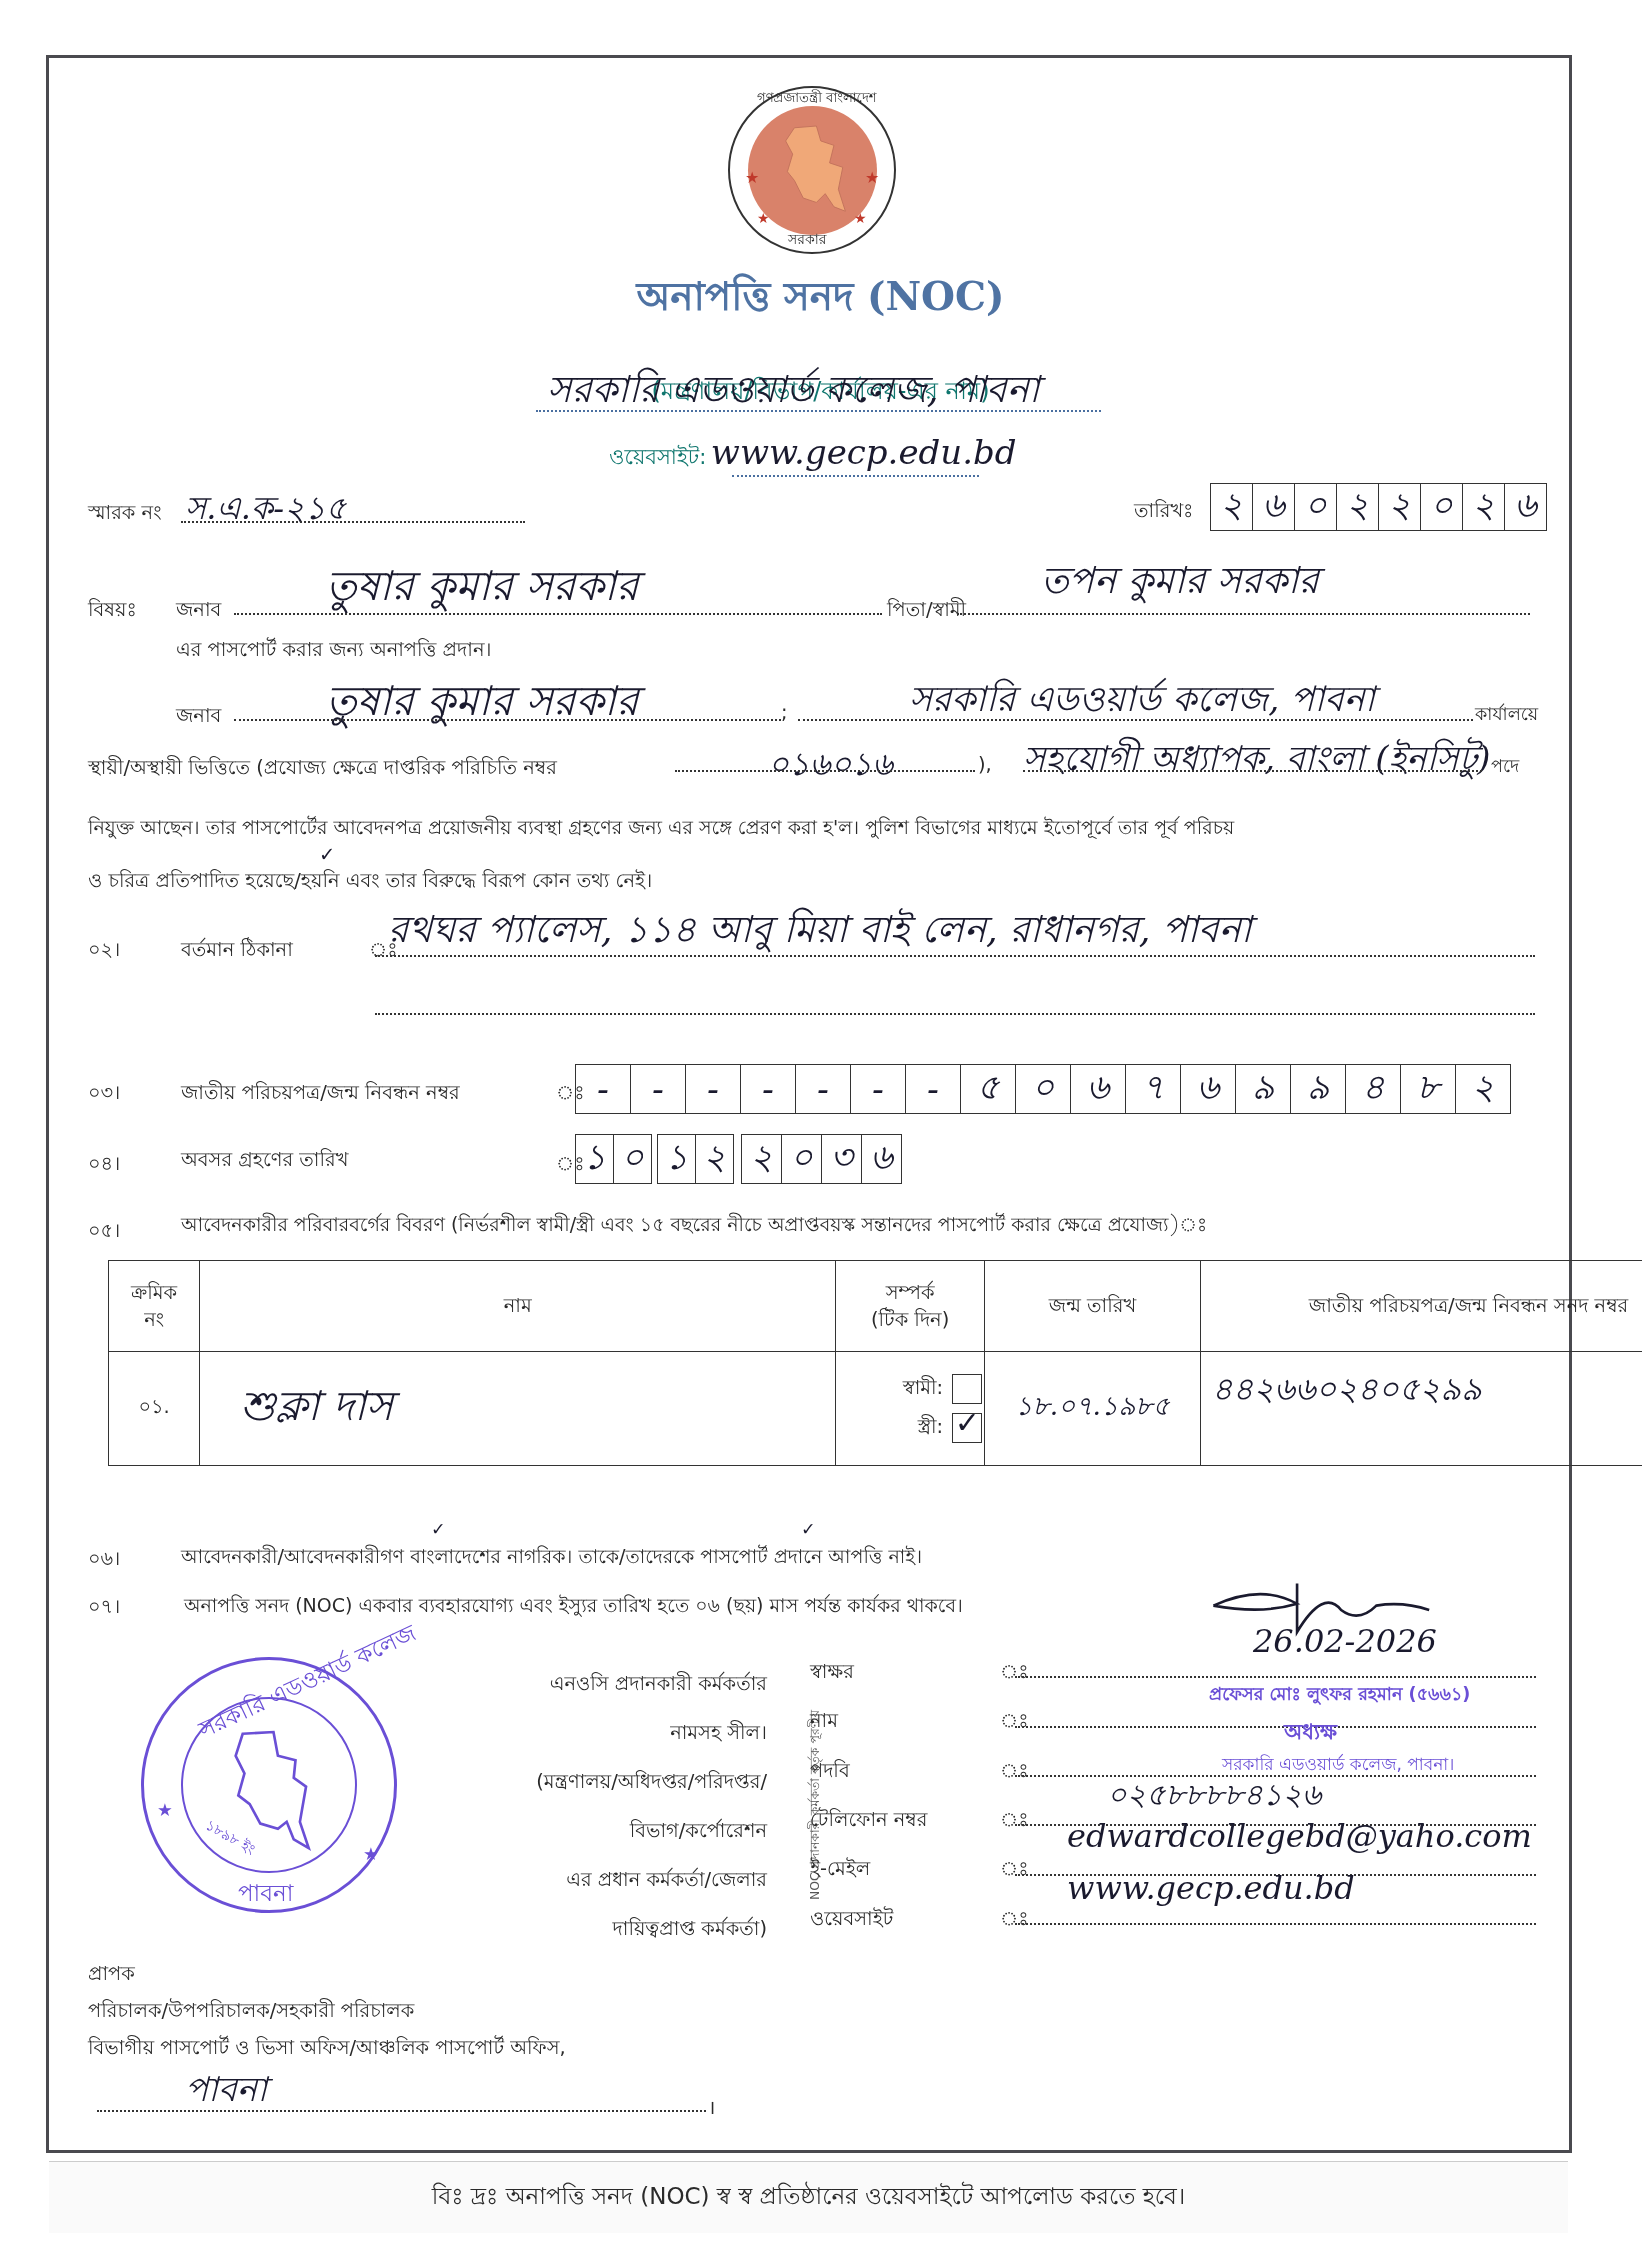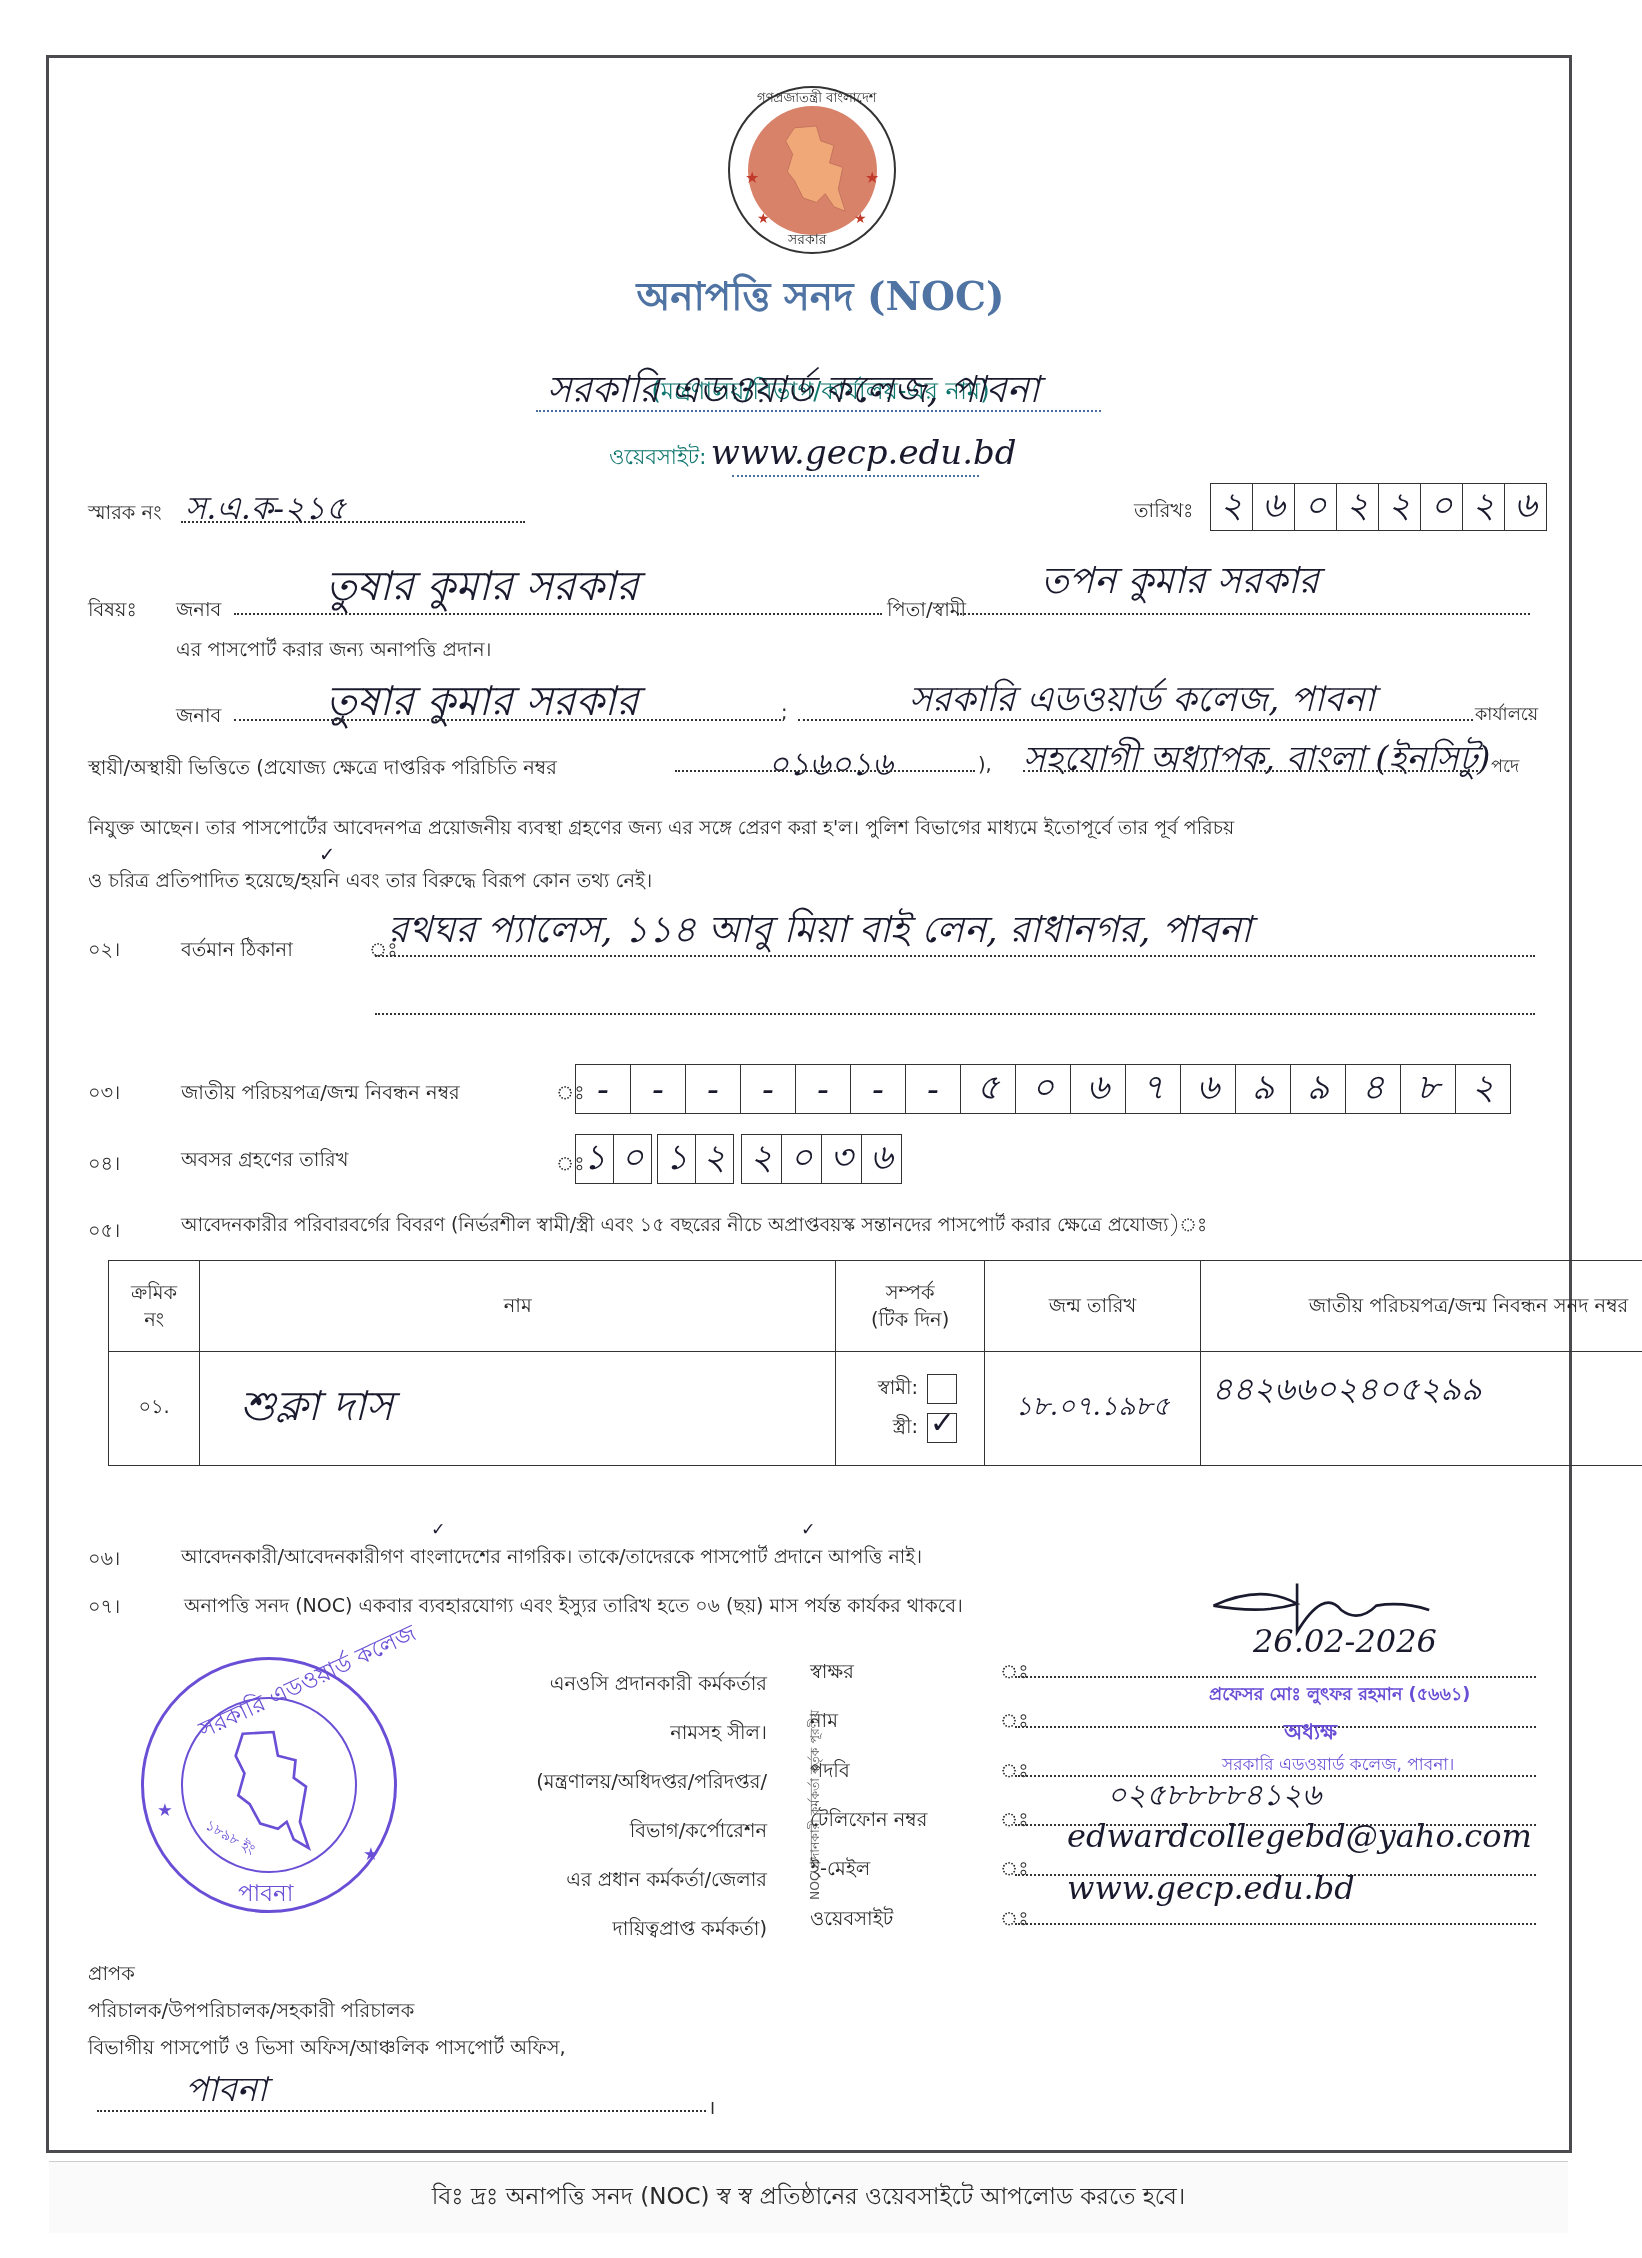--- a/index.html
+++ b/index.html
@@ -16,21 +16,21 @@
   .boxrow { display:flex; position:absolute; border:1.8px solid #333; }
   .boxrow .cell { border-right:1.8px solid #333; display:flex; align-items:center; justify-content:center;
                   font-family:"DejaVu Serif", serif; font-style:italic; font-size:35px; color:#1a1a2e; }
   .boxrow .cell:last-child { border-right:none; }
   table.family { position:absolute; border-collapse:collapse; left:108px; top:1260px; width:1629px; }
   table.family td, table.family th { border:1.8px solid #333; font-weight:normal; font-size:19.4px; color:#2a2a2a; }
   table.family th { height:88px; text-align:center; line-height:1.4; }
   table.family td { height:88px; }
   .chk { width:28px; height:28px; border:1.8px solid #333; display:inline-block; vertical-align:middle; position:relative; }
   .chk.on::after { content:"\2713"; position:absolute; left:1.8px; top:-8.8px; font-size:30px; color:#1a1a2e; }
-  .rel-line { display:flex; align-items:center; justify-content:flex-end; gap:8.8px; padding-right:26px; height:39px; }
+  .rel-line { display:flex; align-items:center; justify-content:flex-end; gap:8.8px; padding-right:1px; height:39px; }
   .stamp-text { color:#6a4fd6; }
   .emblem-ring { position:absolute; left:728px; top:86px; width:168px; height:168px; border-radius:50%; border:2.6px solid #333; box-sizing:border-box; }
   .emblem-inner { position:absolute; left:748px; top:106px; width:129px; height:129px; border-radius:50%; background:#d9826a; }
   .seal { position:absolute; left:141px; top:1657px; width:256px; height:256px; border-radius:50%; border:3.5px solid #6a4fd6; box-sizing:border-box; }
   .seal-inner { position:absolute; left:181px; top:1697px; width:176px; height:176px; border-radius:50%; border:2.6px solid #6a4fd6; box-sizing:border-box; }
   .footer-note { position:absolute; left:49px; top:2161px; width:1519px; height:71px; border-top:1.8px solid #ccc; background:#fafafa;
                  display:flex; align-items:center; justify-content:center; font-size:23px; color:#2a2a2a; }
 </style>
 </head>
 <body>

